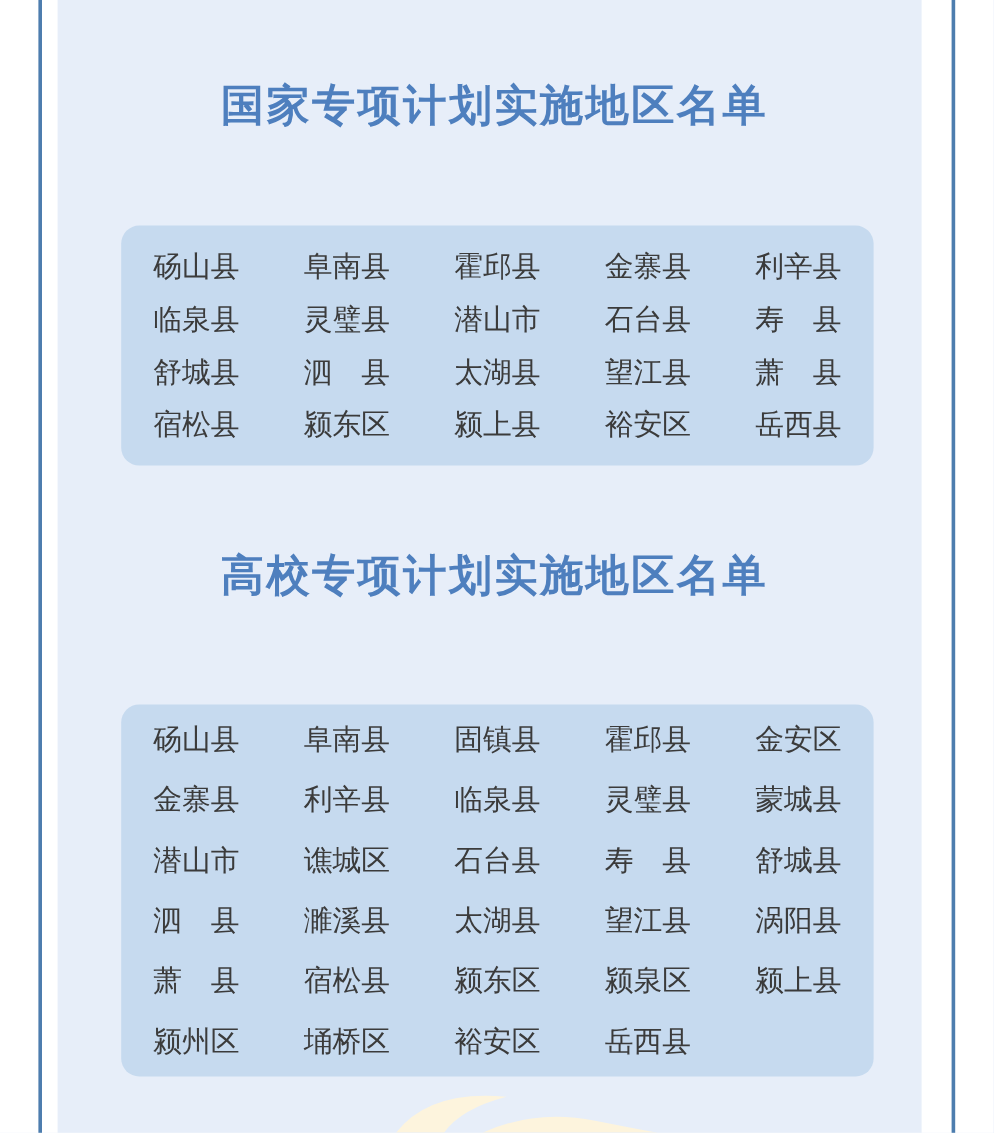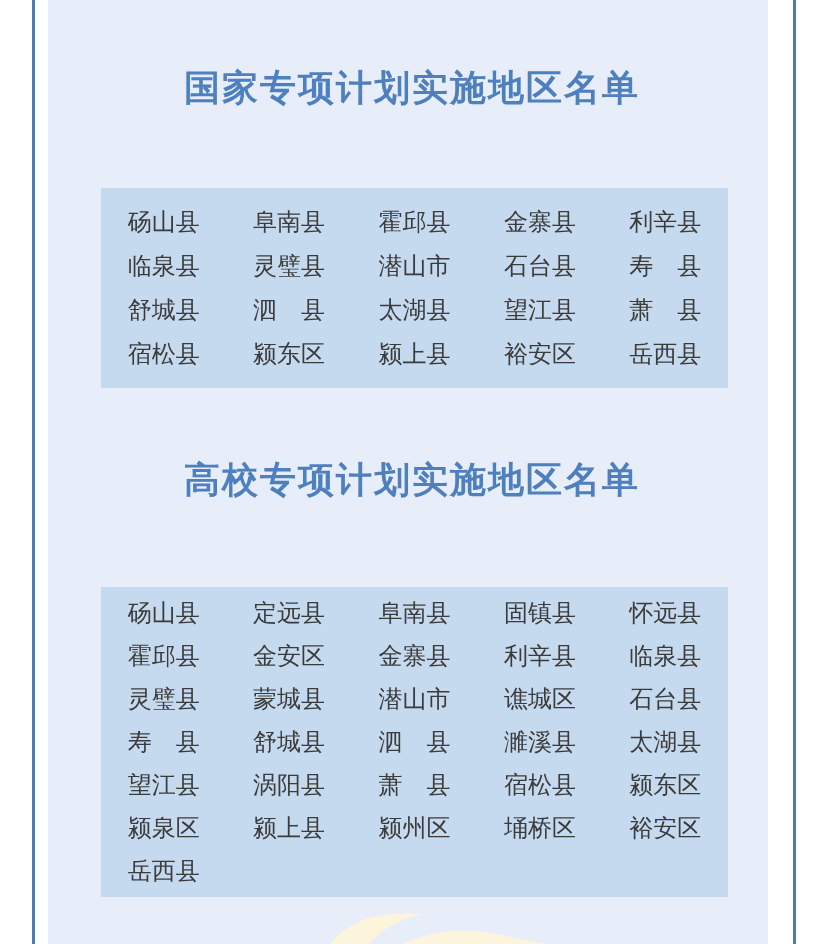--- a/index.html
+++ b/index.html
@@ -37,20 +37,21 @@
     font-size:36px;font-weight:bold;
     letter-spacing:2px;
     color:var(--title-color);
     line-height:40px;
   }
   .title-1{top:68px;}
   .title-2{top:460px;}
   .region-panel{
     position:absolute;left:53px;width:627px;
     background:var(--panel-bg);
+    border-radius:15px;
   }
   .panel-1{top:188px;height:200px;padding:12px 0;}
   .panel-2{top:587px;height:310px;padding:4px 0;}
   .region-grid{
     display:grid;
     grid-template-columns:repeat(5,1fr);
     width:100%;height:100%;
   }
   .cell{
     display:flex;align-items:center;justify-content:center;
@@ -96,24 +97,22 @@
         <div class="cell">裕安区</div>
         <div class="cell">岳西县</div>
       </div>
   </div>
 
   <h2 class="section-title title-2">高校专项计划实施地区名单</h2>
 
   <div class="region-panel panel-2">
     <div class="region-grid">
         <div class="cell">砀山县</div>
-        <div class="cell">定远县</div>
         <div class="cell">阜南县</div>
         <div class="cell">固镇县</div>
-        <div class="cell">怀远县</div>
         <div class="cell">霍邱县</div>
         <div class="cell">金安区</div>
         <div class="cell">金寨县</div>
         <div class="cell">利辛县</div>
         <div class="cell">临泉县</div>
         <div class="cell">灵璧县</div>
         <div class="cell">蒙城县</div>
         <div class="cell">潜山市</div>
         <div class="cell">谯城区</div>
         <div class="cell">石台县</div>

